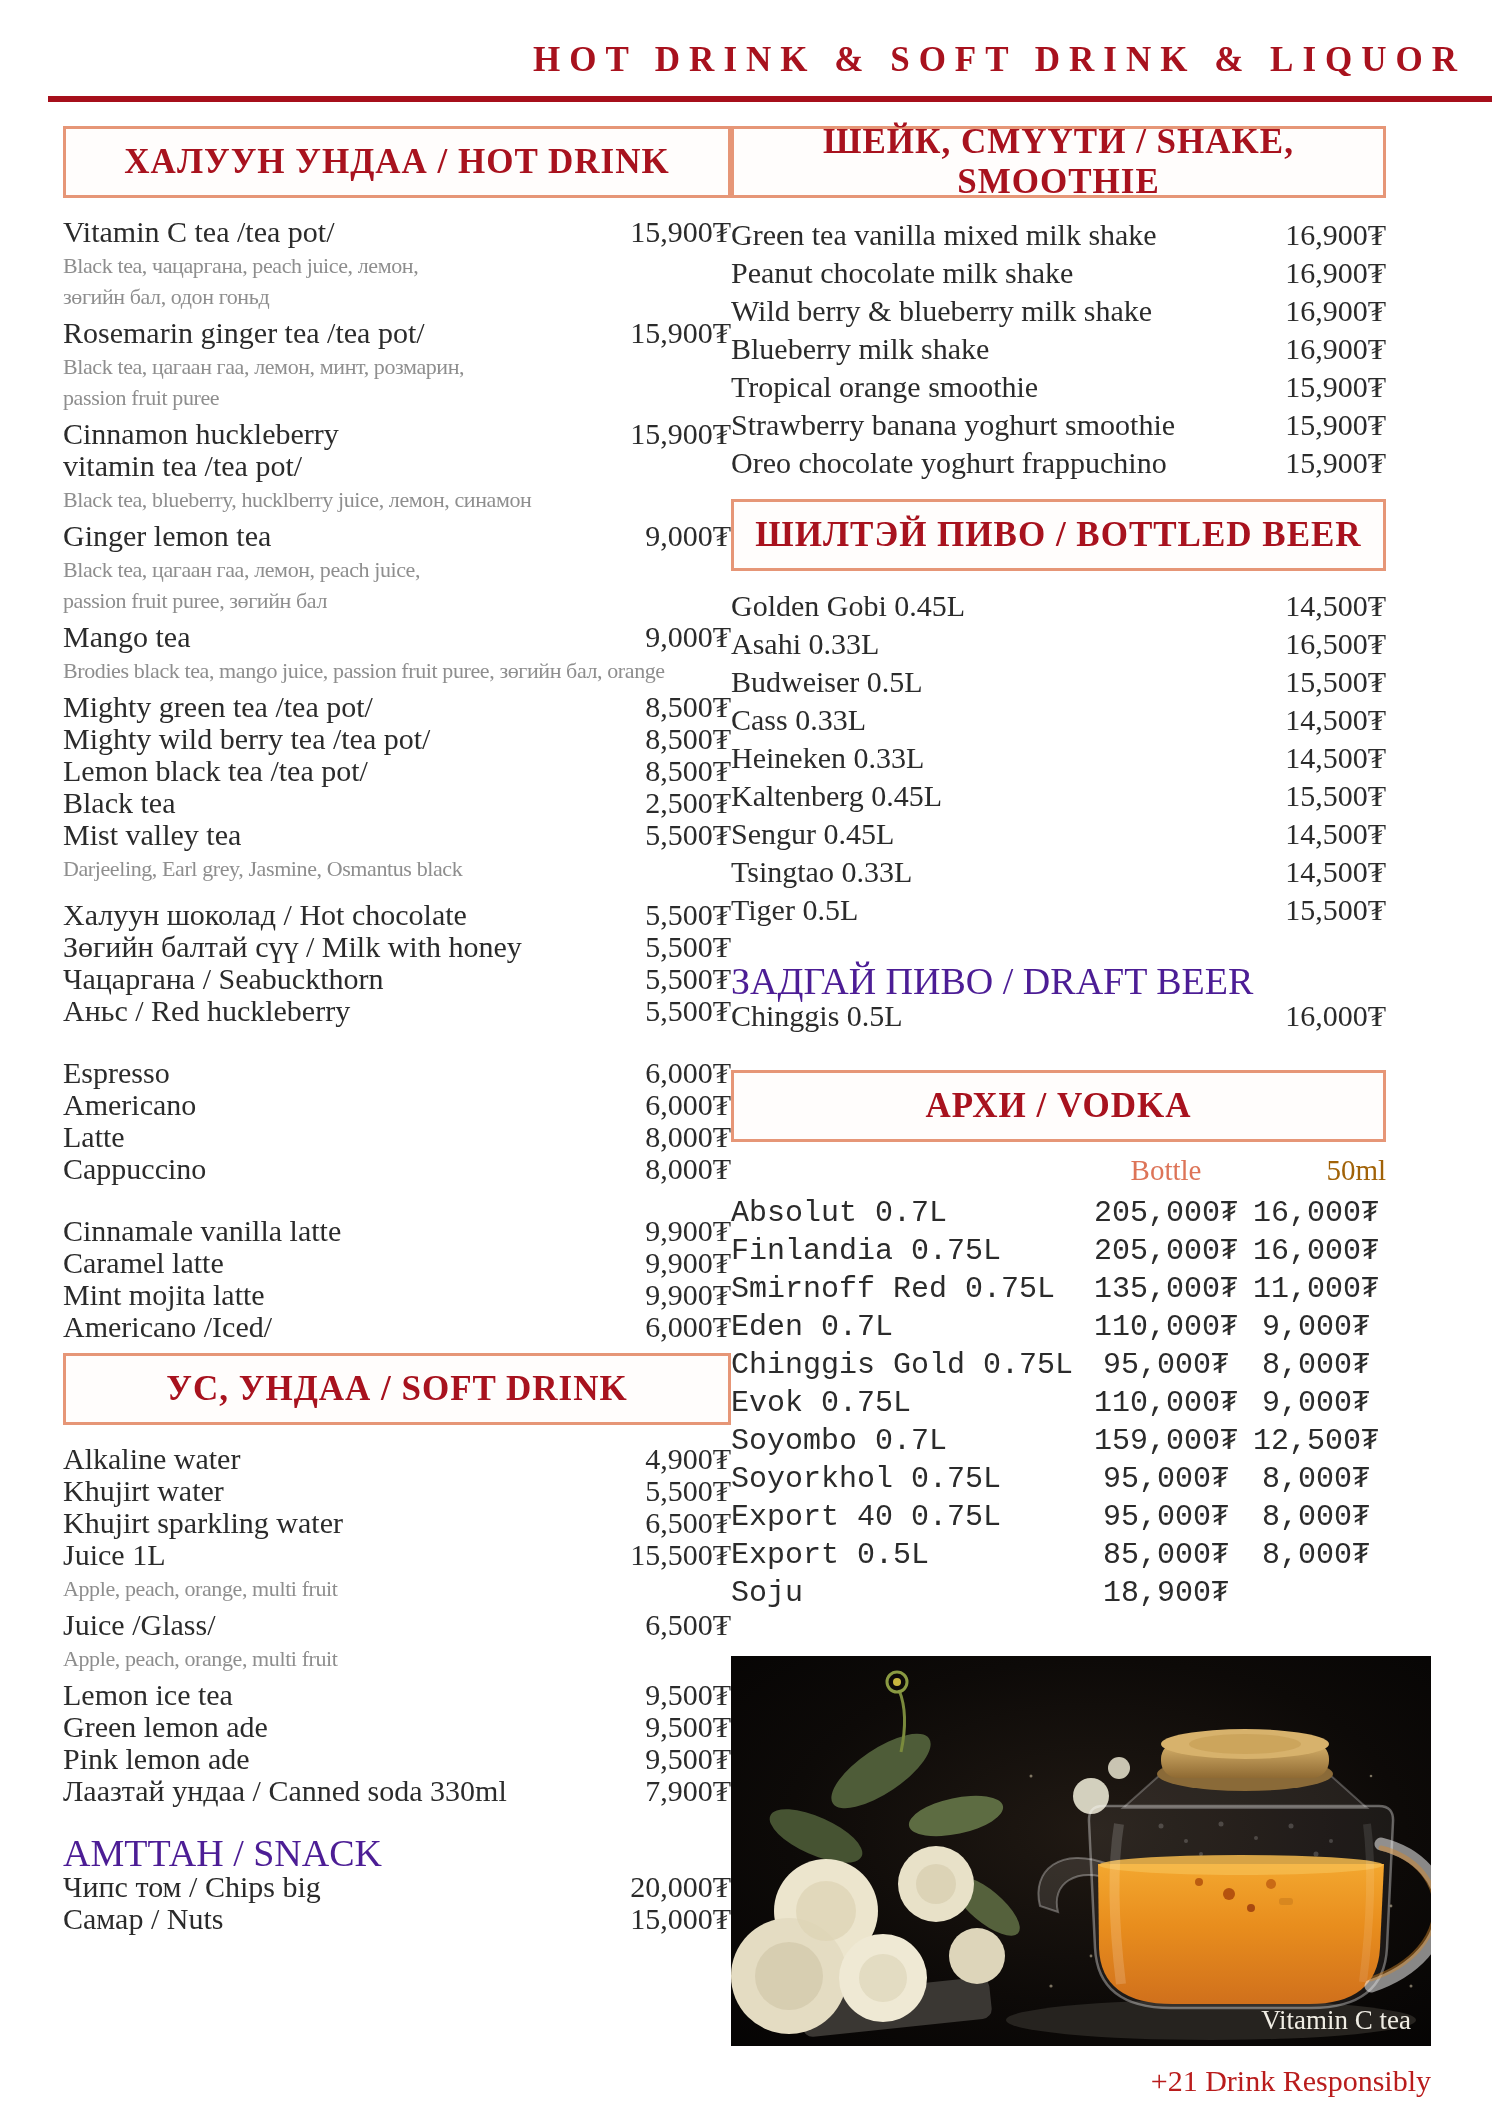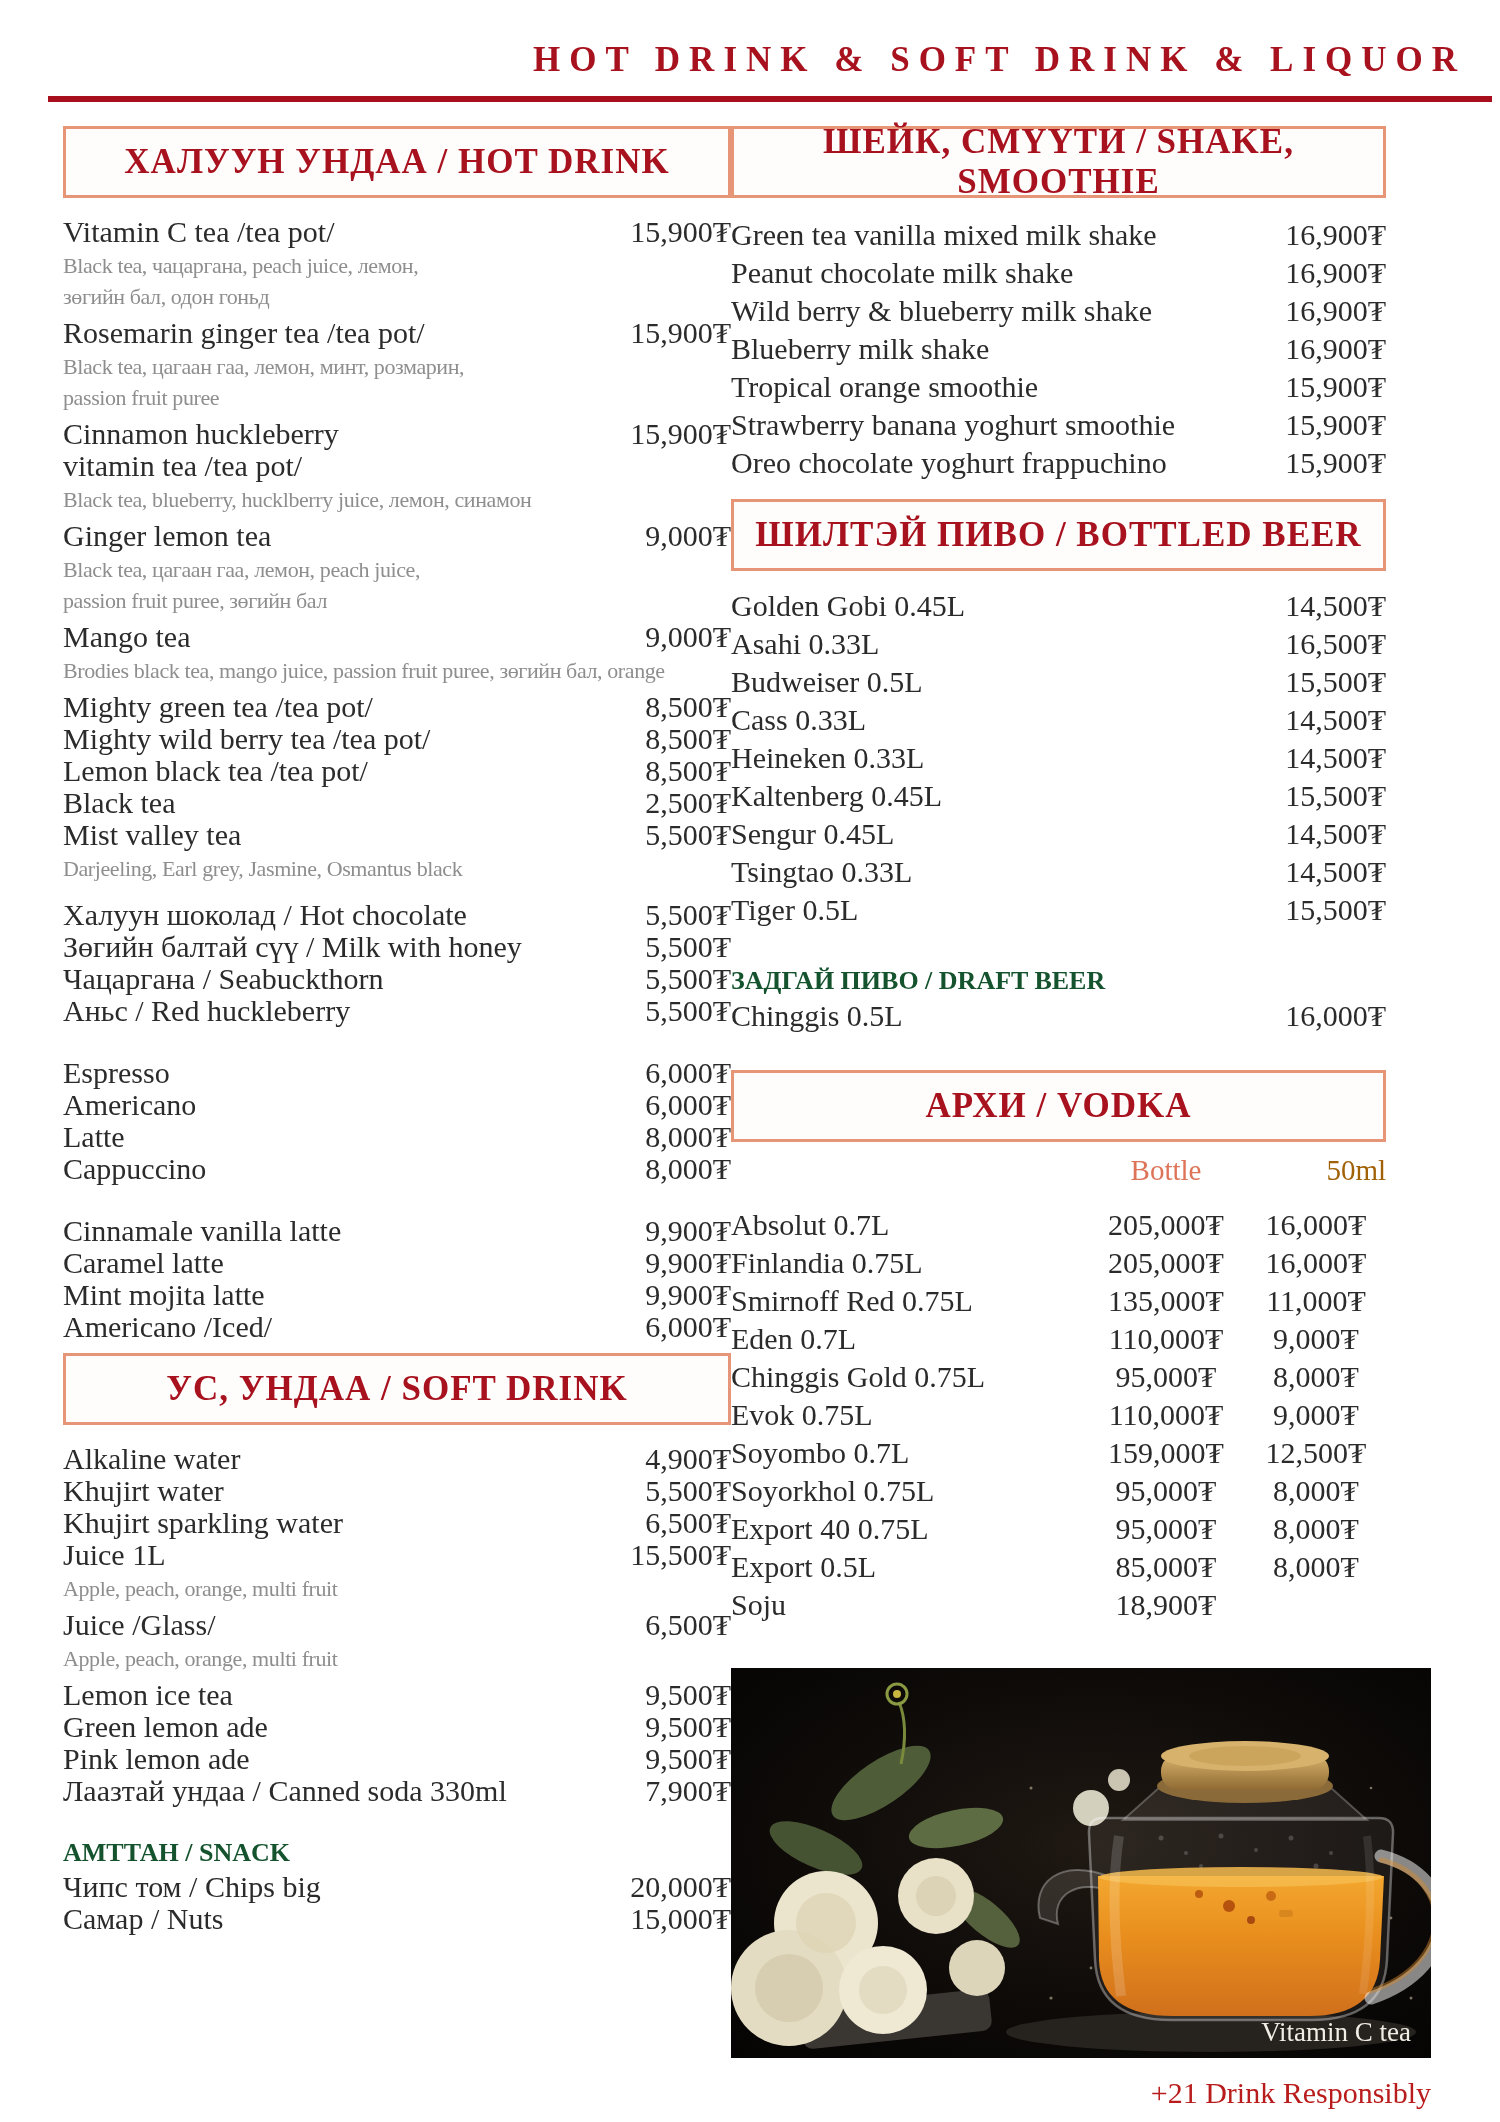--- a/index.html
+++ b/index.html
@@ -28,31 +28,31 @@
   .item .row{display:flex;justify-content:space-between;align-items:flex-start;}
   .nm{font-size:30px;line-height:32px;white-space:pre;padding-right:12px;}
   .pr{font-size:30px;line-height:32px;white-space:nowrap;}
   .col-right .nm,.col-right .pr{line-height:38px;}
   .desc{
     font-size:22px;line-height:31px;letter-spacing:-0.4px;color:#8e8e8e;
     white-space:pre;margin:2px 0 5px 0;
   }
   .desc:empty{display:none;margin:0;}
   .subhead{
-    font-size:26px;font-weight:bold;color:#14532d;line-height:32px;margin-top:30px;
+    font-size:38px;font-weight:normal;color:#4c1d95;line-height:32px;margin-top:30px;
   }
   .subhead.draft{margin-top:36px;}
   
   .vrow{display:grid;grid-template-columns:1fr 160px 140px;}
   .vrow .vn{font-size:30px;line-height:38px;white-space:nowrap;}
   .vrow .vb,.vrow .vs{font-size:30px;line-height:38px;text-align:center;white-space:nowrap;}
   .vhead{margin-top:12px;}
   .vhead .vb{ text-align:center;color:#dd7458;font-size:29px;line-height:32px;}
   .vhead .vs{ text-align:right; color:#a16207;font-size:29px;line-height:32px;}
-  .vodka-list{margin-top:20px;}
+  .vodka-list{margin-top:8px;font-family:Liberation Mono, monospace;}
   
   .mt10{margin-top:10px}.mt15{margin-top:15px}.mt16{margin-top:16px}.mt17{margin-top:17px}
   .mt30{margin-top:30px}.mt35{margin-top:35px}
   
   .photo{
     position:relative;width:700px;height:390px;margin-top:44px;background:#070605;overflow:hidden;
   }
   .photo-caption{
     position:absolute;right:20px;bottom:12px;color:#f0ede4;font-size:27px;line-height:28px;
   }

